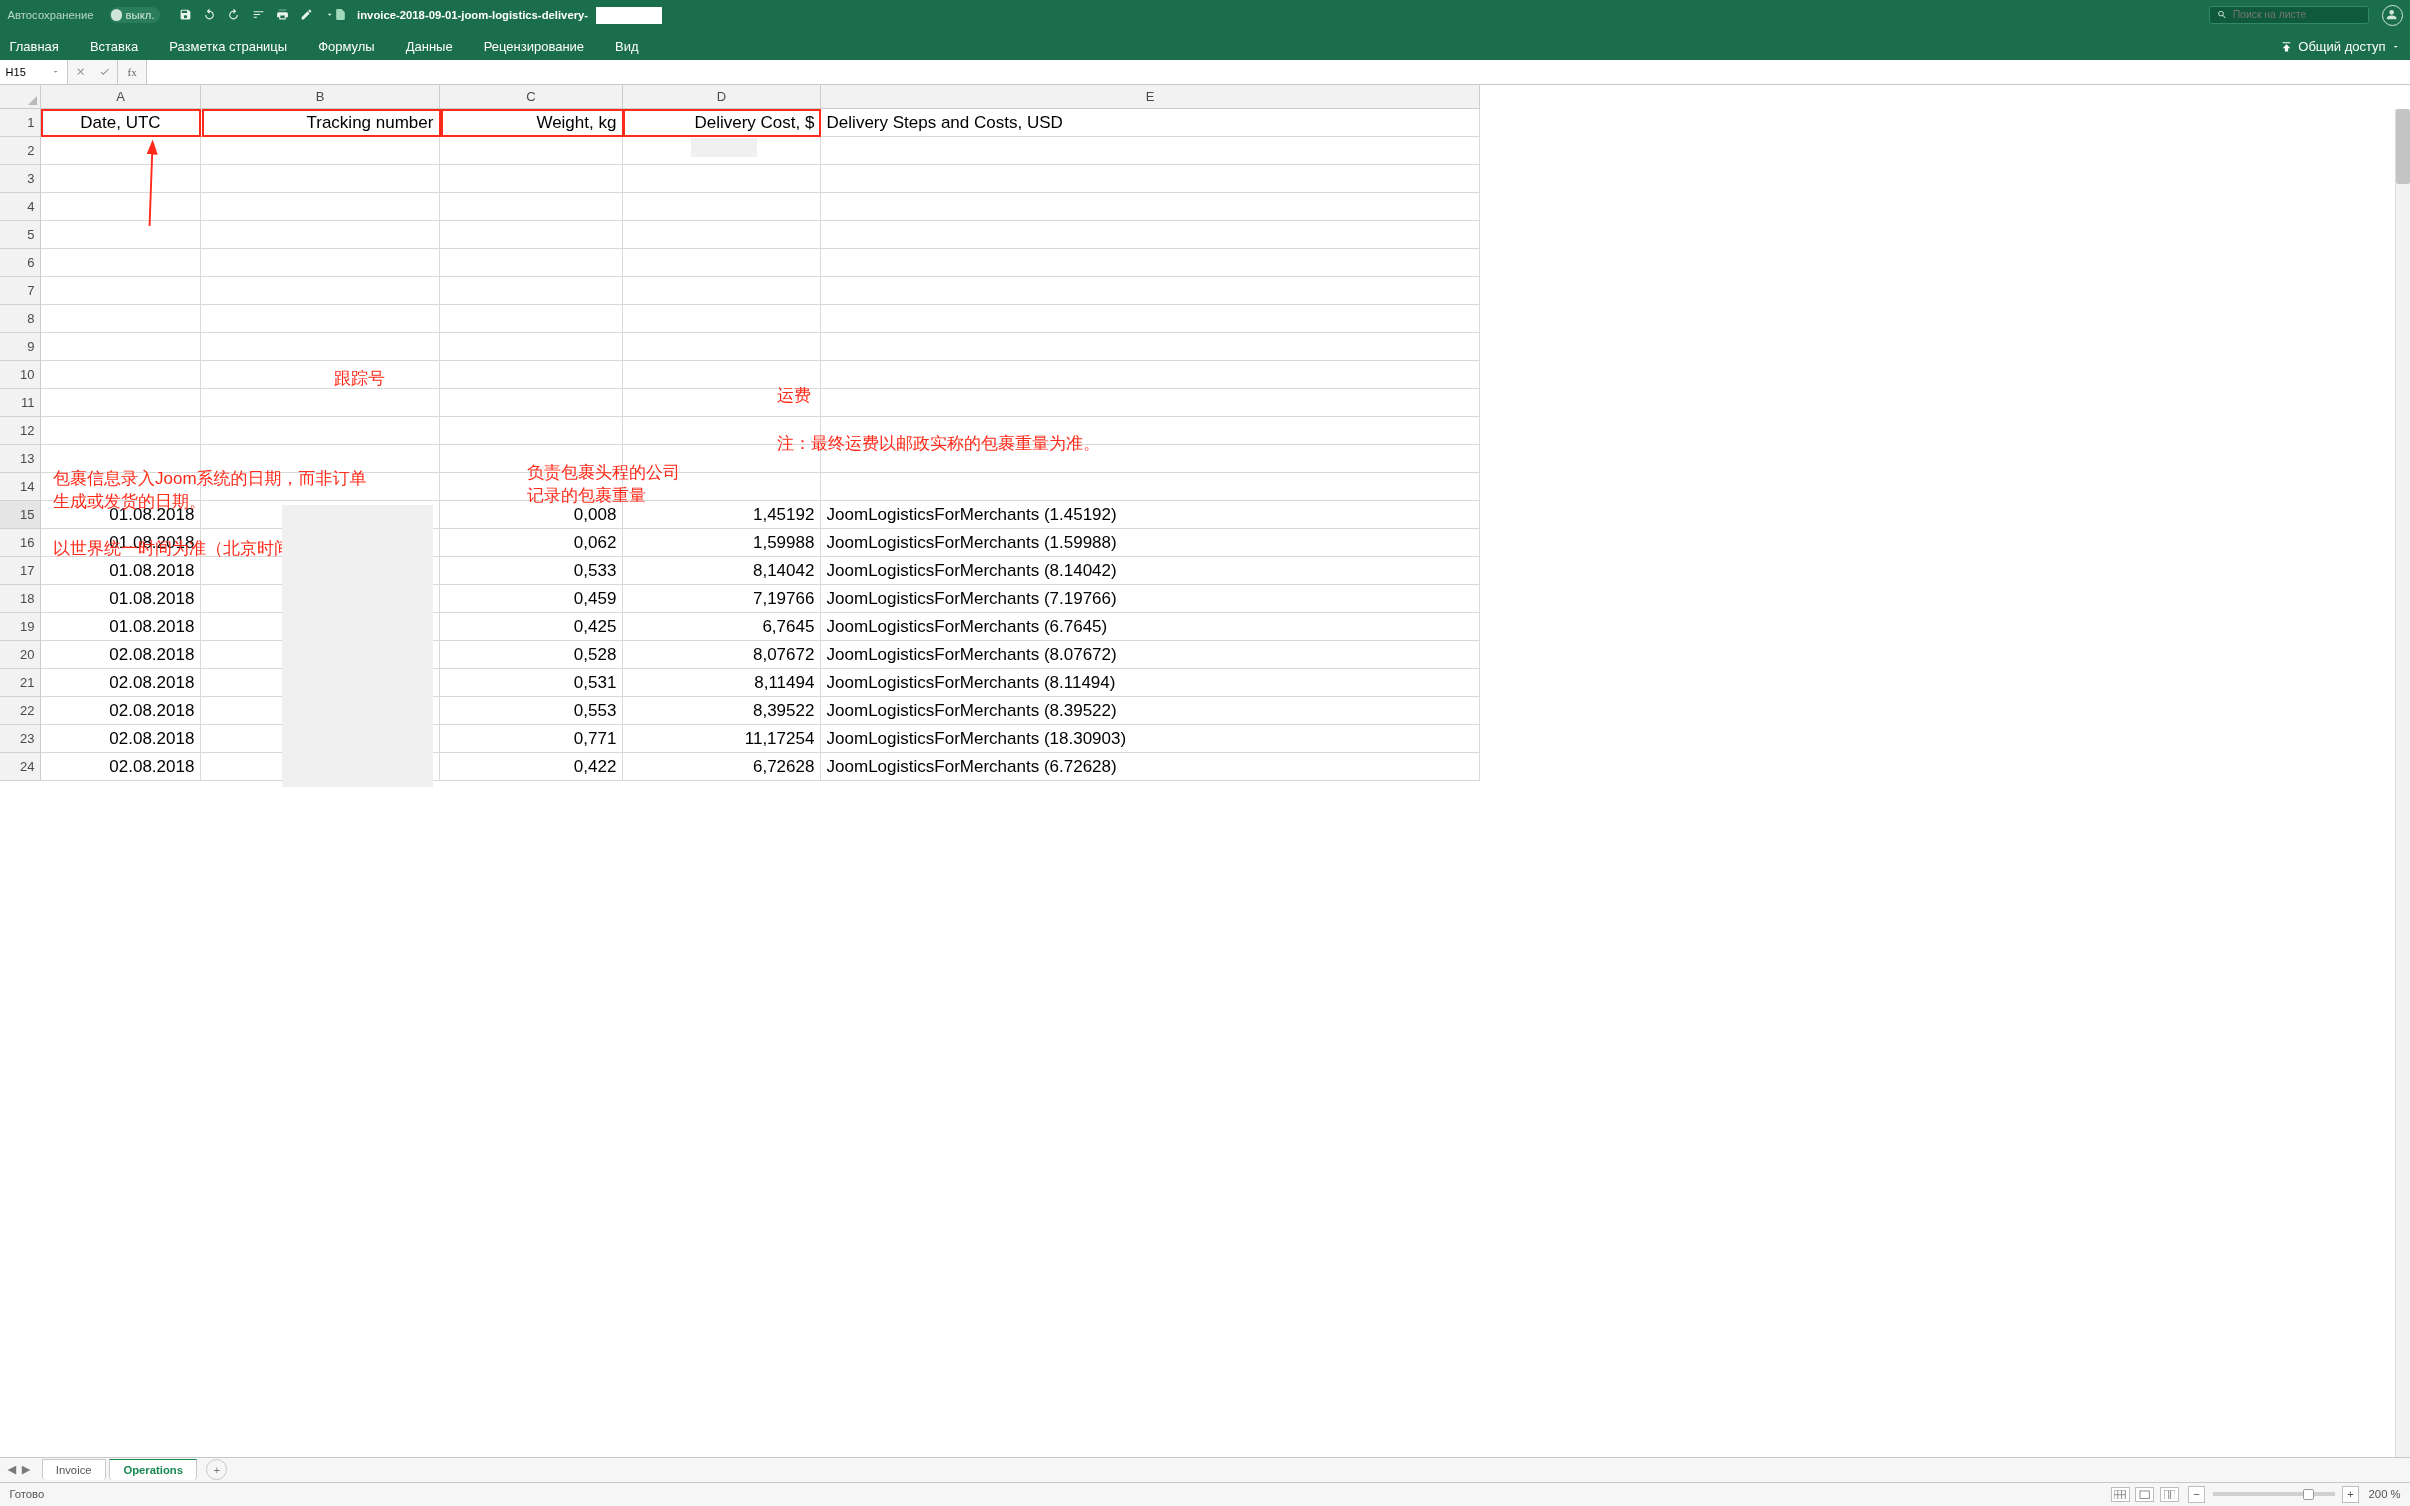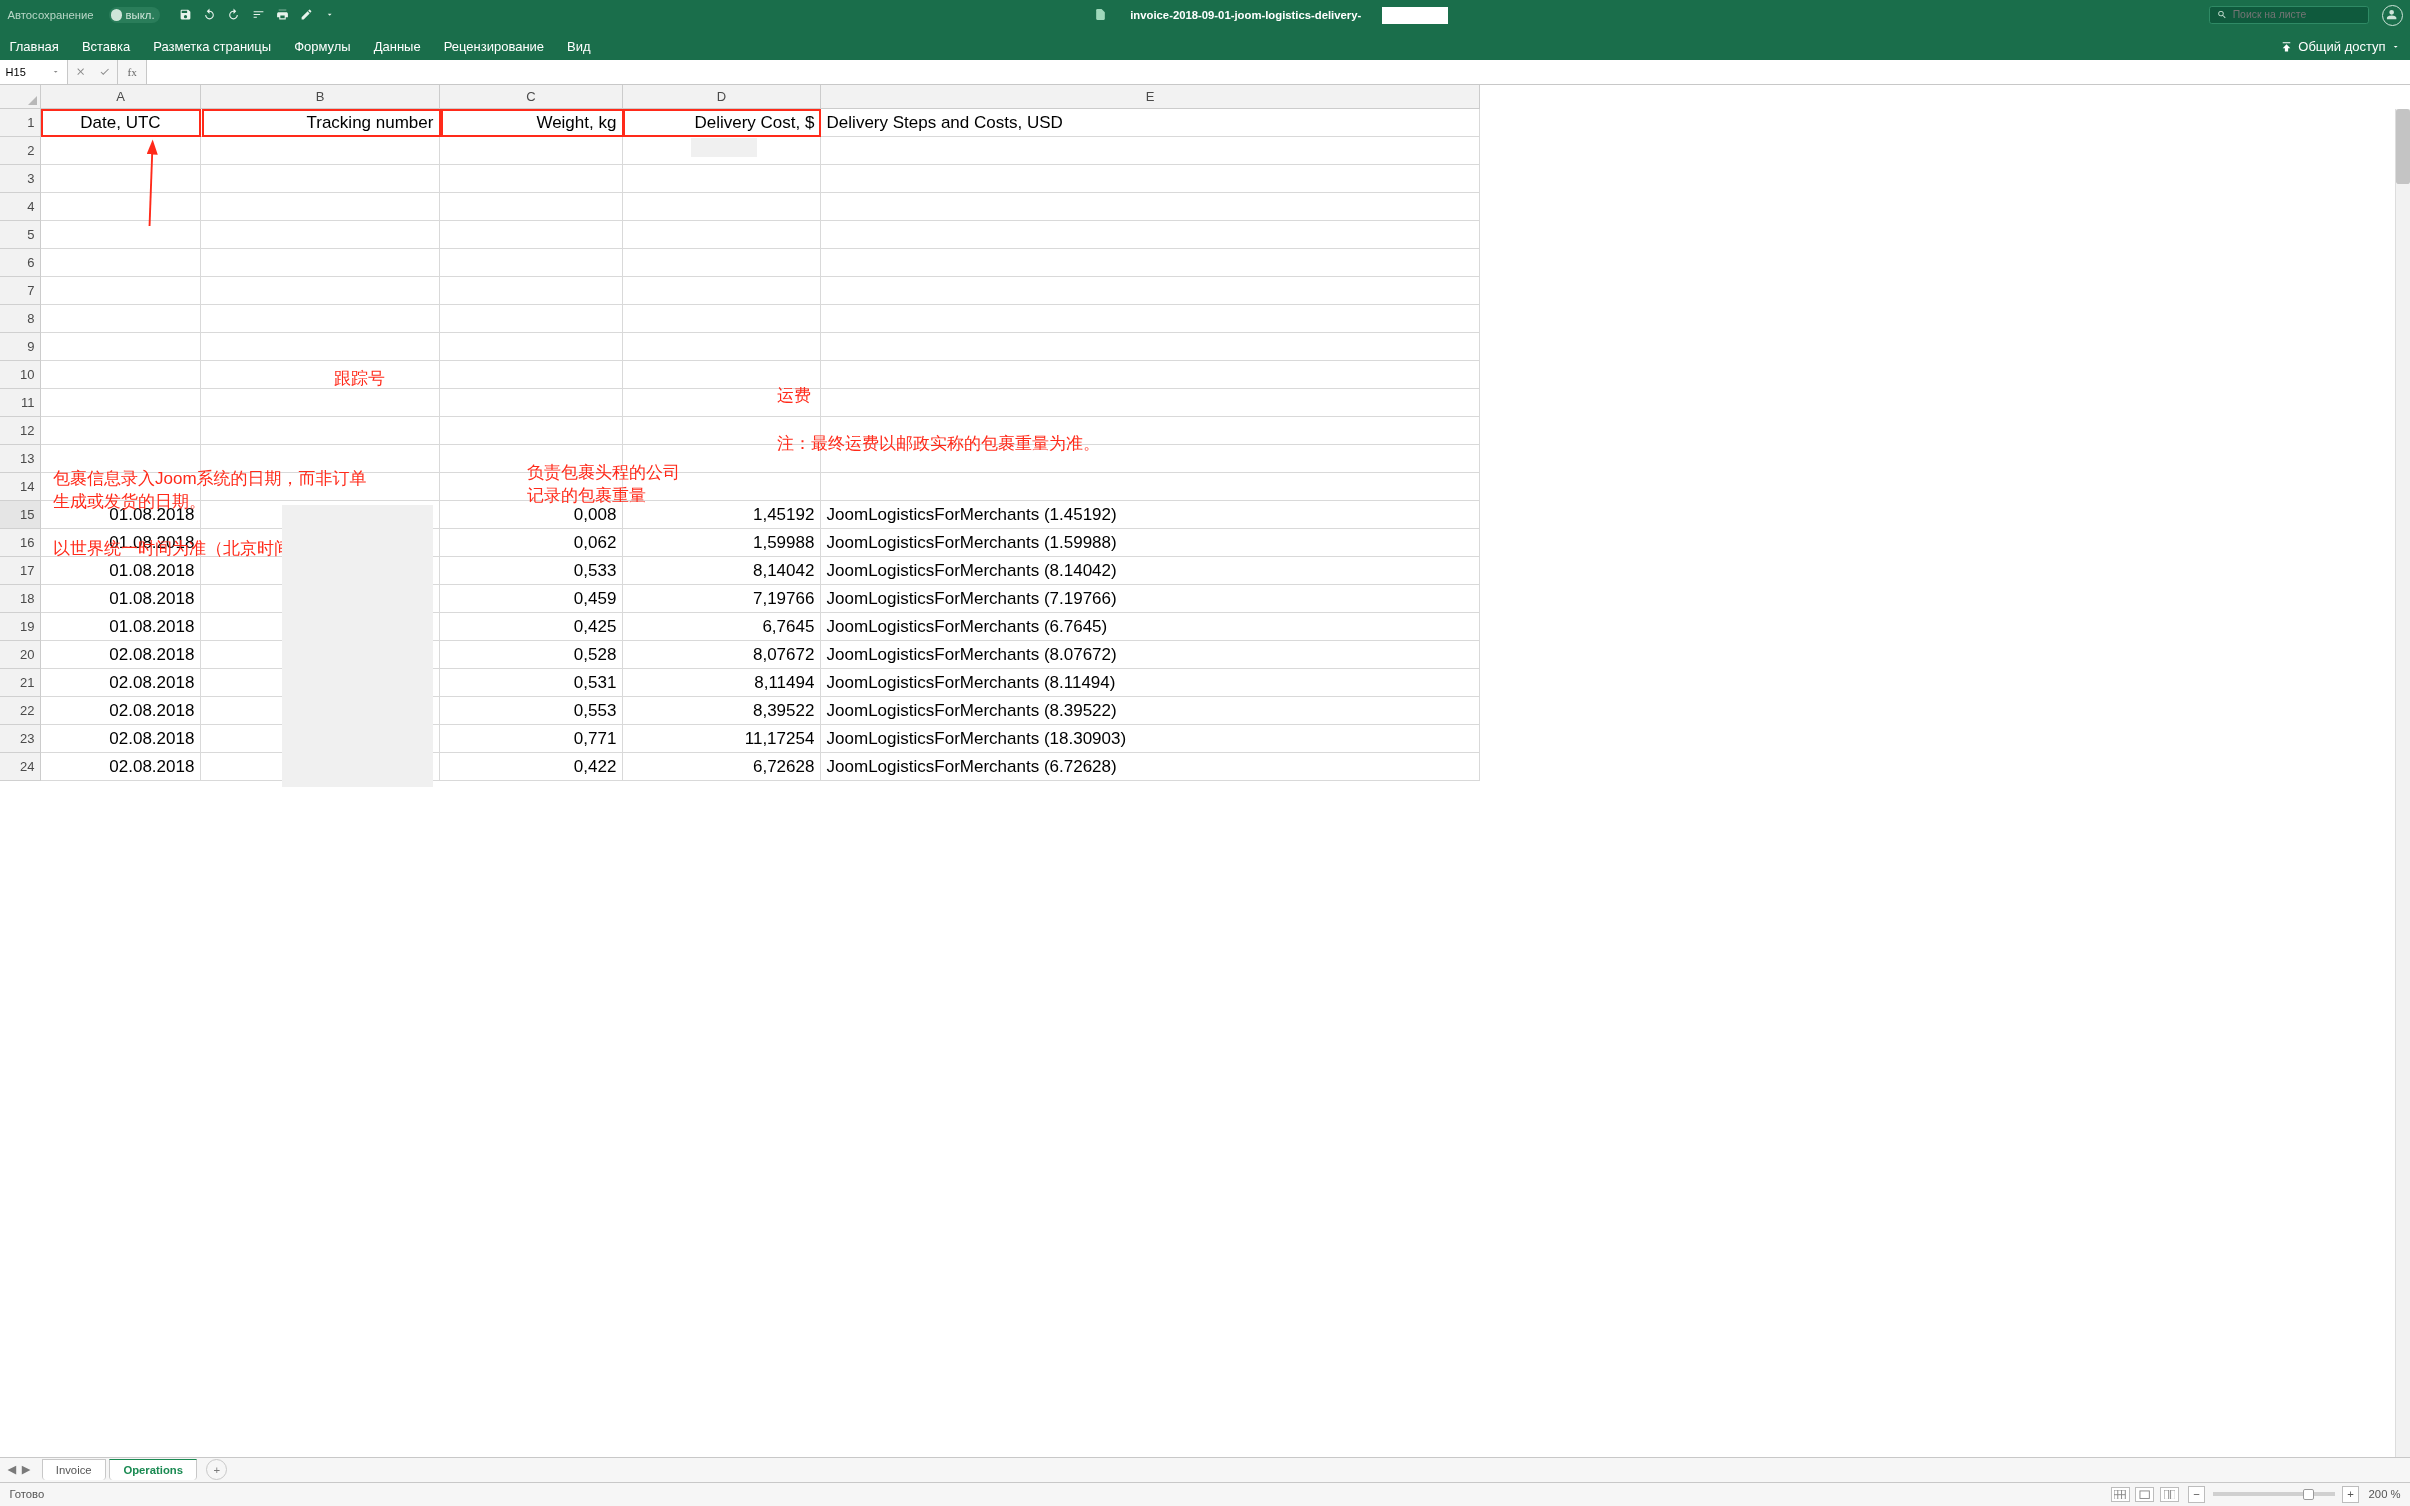--- a/index.html
+++ b/index.html
@@ -7,31 +7,31 @@
   .app { display: flex; flex-direction: column; height: 100vh; }
 
   
   .titlebar { background: #1a6e4b; height: 30px; display: flex; align-items: center; color: #cfe5d9; font-size: 11.3px; padding: 0 7.5px; }
   .tb-left { display: flex; align-items: center; gap: 9.4px; justify-content: center; }
   .tb-autosave { color: #b9d7c7; margin-right: 5.6px; }
   .tb-switch { display: inline-flex; align-items: center; background: #2a7d5a; border-radius: 9.4px; padding: 1.9px 5.6px 1.9px 1.9px; gap: 3.8px; }
   .tb-knob { width: 11.3px; height: 11.3px; border-radius: 50%; background: #cfe5d9; }
   .tb-icons { display: flex; gap: 11.3px; margin-left: 9.4px; }
   .tb-icons svg, .tb-right svg { fill: #e7f3ec; }
-  .tb-center { flex: 1; text-align: center; display: flex; align-items: center; justify-content: center; gap: 23px; }
+  .tb-center { flex: 1; text-align: center; display: flex; align-items: center; gap: 10px; }
   .tb-center .white { background: #fff; width: 66px; height: 17px; margin-left: -1.9px; }
   .tb-title { color: #fff; font-weight: 600; }
   .tb-right { display: flex; align-items: center; gap: 13px; }
   .tb-search { display: flex; align-items: center; gap: 5.6px; background: #0f5a3d; border: 0.9px solid #2f8a65; border-radius: 2.8px; padding: 1.9px 7.5px; width: 160px; }
   .tb-search input { background: transparent; border: none; outline: none; color: #cfe5d9; font-size: 10.4px; width: 100%; }
   .tb-user { width: 21px; height: 21px; border: 1.4px solid #cfe5d9; border-radius: 50%; display: flex; align-items: center; justify-content: center; }
 
   
   .ribbon { background: #1a6e4b; height: 30px; display: flex; align-items: flex-end; color: #fff; font-size: 13px; padding: 0 9.4px; justify-content: space-between; }
-  .ribbon-tabs { display: flex; gap: 23px; padding-bottom: 5.6px; }
+  .ribbon-tabs { display: flex; gap: 31px; padding-bottom: 5.6px; }
   .ribbon-tabs .tab { cursor: pointer; }
   .ribbon-share { display: flex; align-items: center; gap: 5.6px; padding-bottom: 5.6px; cursor: pointer; }
 
   
   .formula-bar { height: 24.5px; border-bottom: 0.9px solid #c8c8c8; display: flex; align-items: stretch; font-size: 11.3px; background: #f6f6f6; }
   .name-box { width: 68px; border-right: 0.9px solid #c8c8c8; display: flex; align-items: center; padding: 0 5.6px; background: #fff; }
   .name-box input { border: none; outline: none; width: 45px; font-size: 11px; }
   .fb-btns { display: flex; align-items: center; border-right: 0.9px solid #c8c8c8; }
   .fb-btn { width: 24.5px; display: flex; align-items: center; justify-content: center; color: #8a8a8a; }
   .fb-btn svg { fill: #8a8a8a; }

